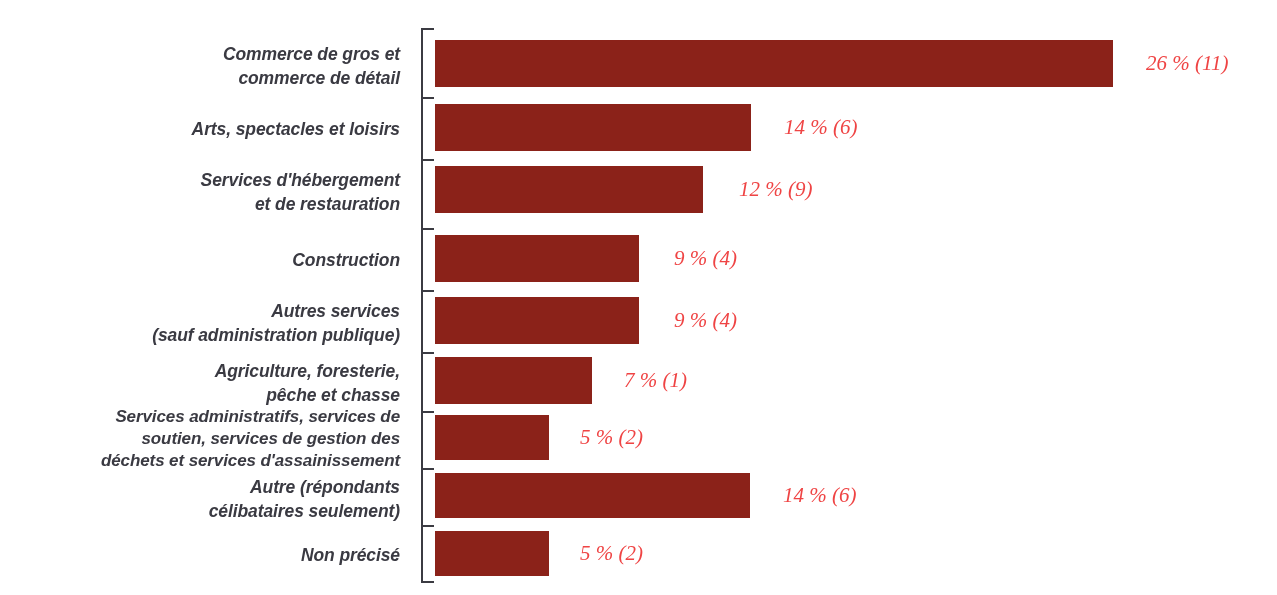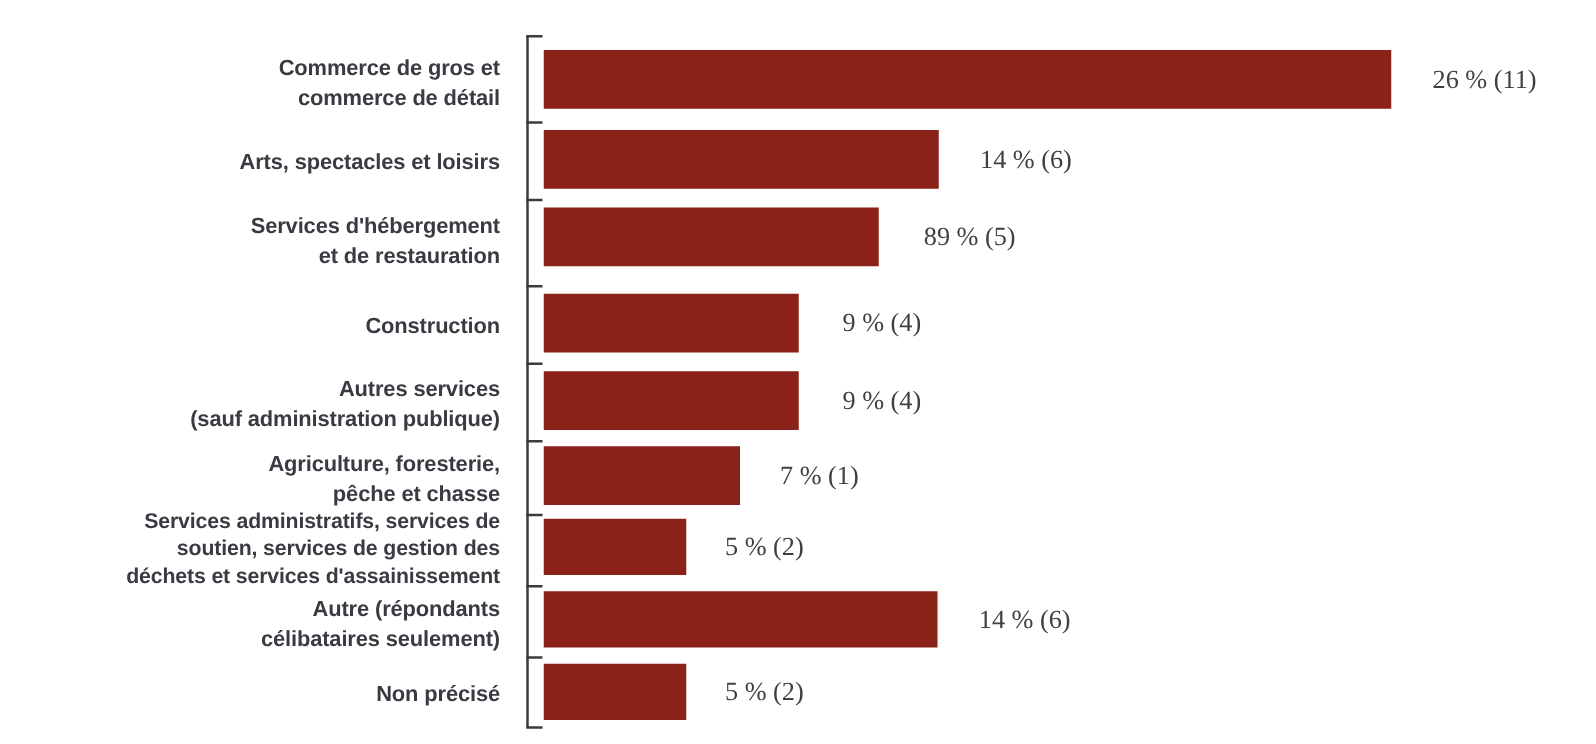--- a/index.html
+++ b/index.html
@@ -11,20 +11,21 @@
     width: 1277px;
     height: 595px;
     font-family: "Liberation Sans", sans-serif;
     overflow: hidden;
   }
 
   #chart {
     position: relative;
     width: 1230px;
     height: 595px;
+    font-style: italic;
   }
 
   
   .axis-line {
     position: absolute;
     left: 421px;
     top: 28px;
     width: 2px;
     height: 554px;
     background: #3b3b42;
@@ -62,21 +63,21 @@
     position: absolute;
     left: 435px;
     background: #8B2219;
     height: 47px;
   }
 
   .val-label {
     position: absolute;
     font-family: "Liberation Serif", serif;
     font-size: 21px;
-    color: #404040;
+    color: #ef4444;
     white-space: nowrap;
     line-height: 47px;
     text-align: right;
   }
 </style>
 </head>
 <body>
 
 <div id="chart">
 
@@ -103,21 +104,21 @@
   <div class="row" style="top:104px;">
     <div class="cat-label" style="top:13px;">Arts, spectacles et loisirs</div>
     <div class="bar" style="width:316px;"></div>
     <div class="val-label" style="left:784px;">14 % (6)</div>
   </div>
 
   <div class="row" style="top:166px;">
     <div class="cat-label" style="top:2px;">Services d'hébergement
 et de restauration</div>
     <div class="bar" style="width:268px;"></div>
-    <div class="val-label" style="left:739px;">89 % (5)</div>
+    <div class="val-label" style="left:739px;">12 % (9)</div>
   </div>
 
   <div class="row" style="top:235px;">
     <div class="cat-label" style="top:13px;">Construction</div>
     <div class="bar" style="width:204px;"></div>
     <div class="val-label" style="left:674px;">9 % (4)</div>
   </div>
 
   <div class="row" style="top:297px;">
     <div class="cat-label" style="top:2px;">Autres services

